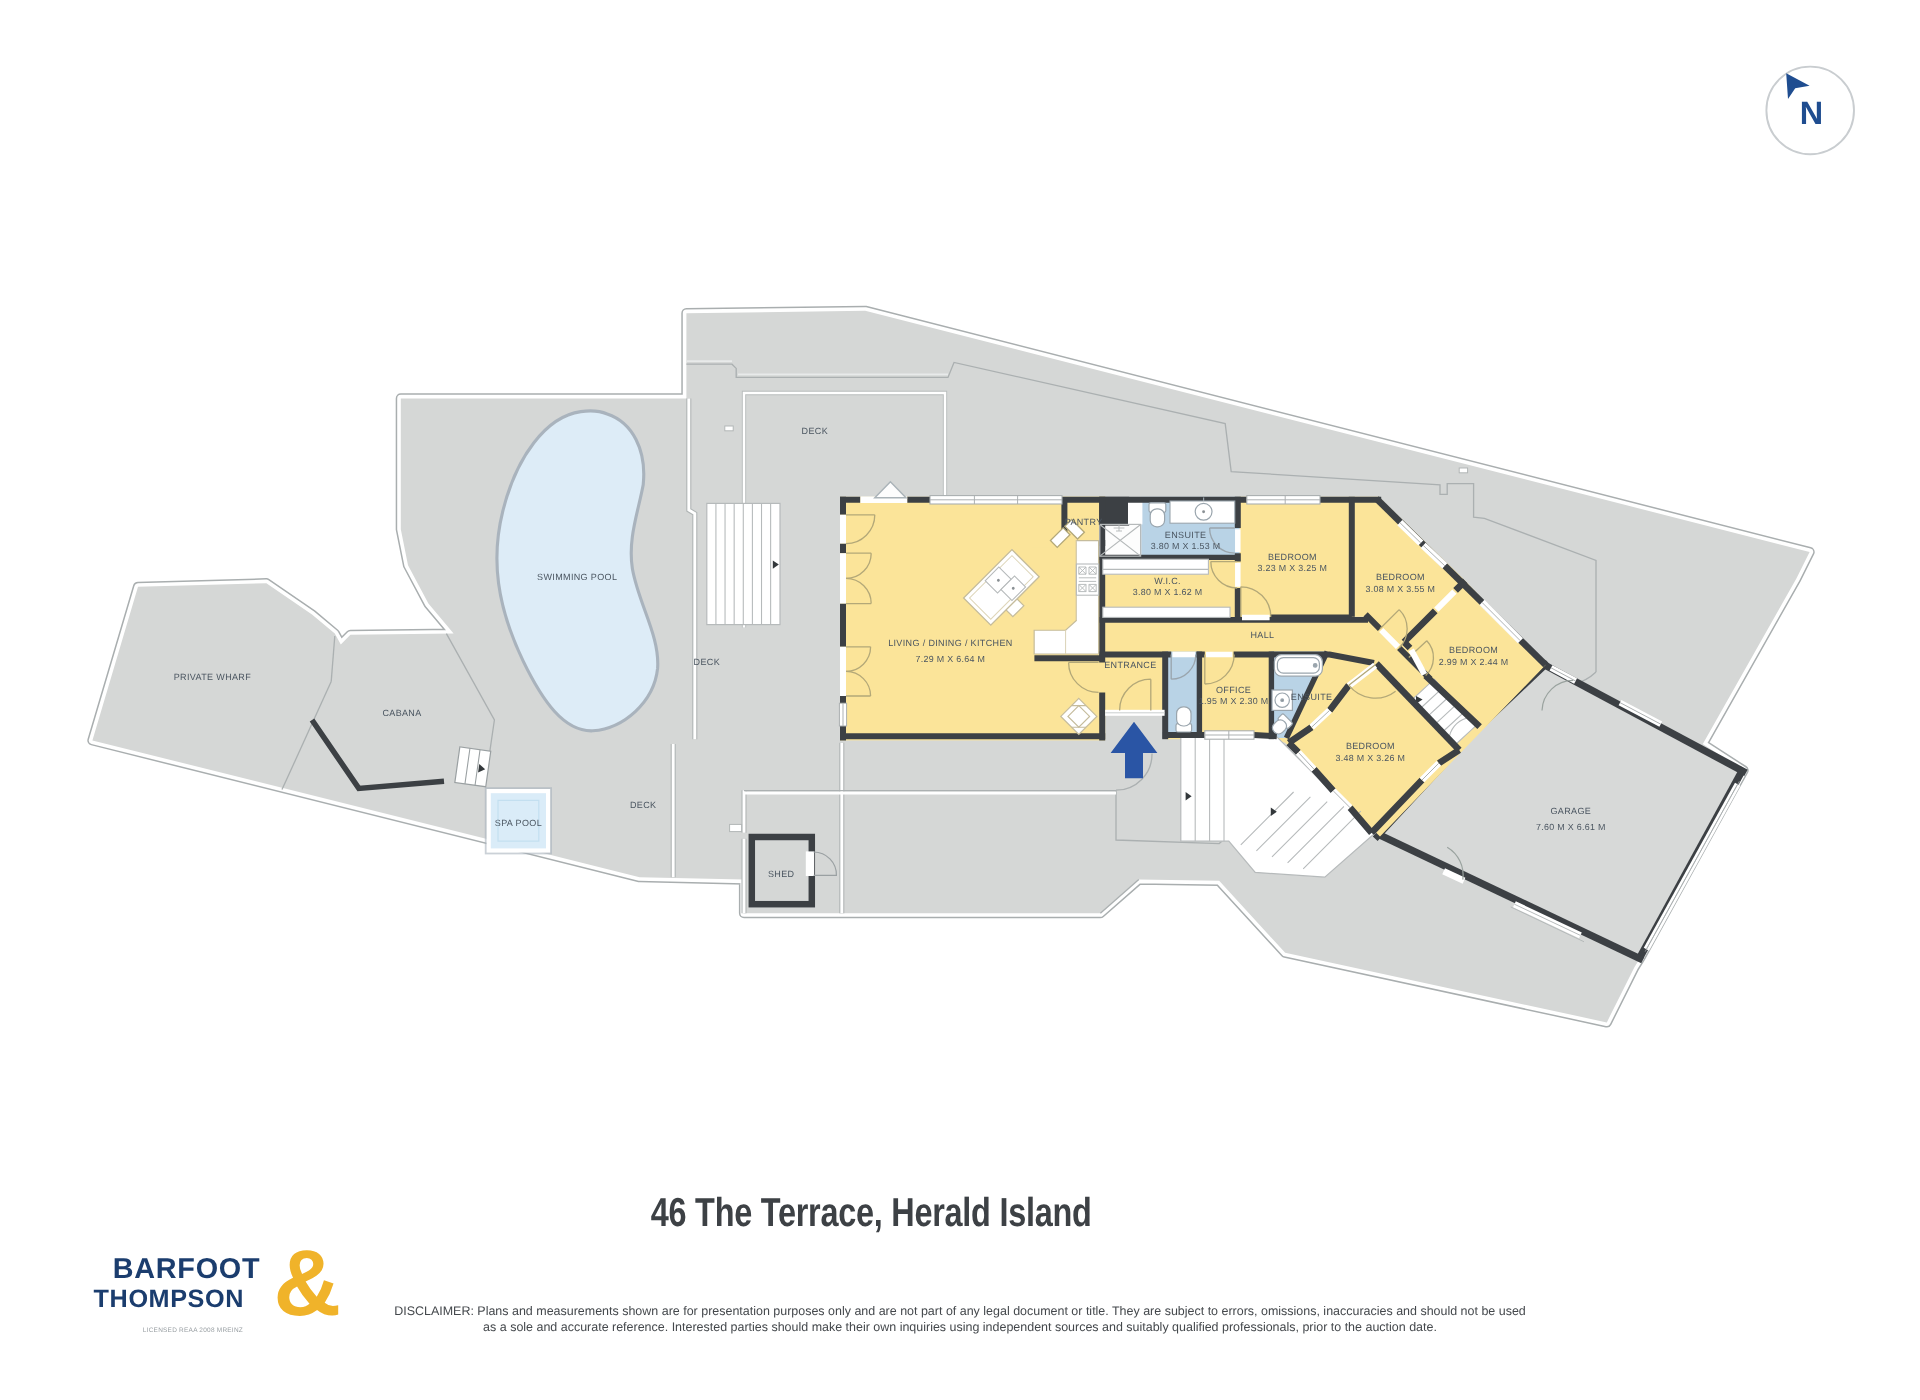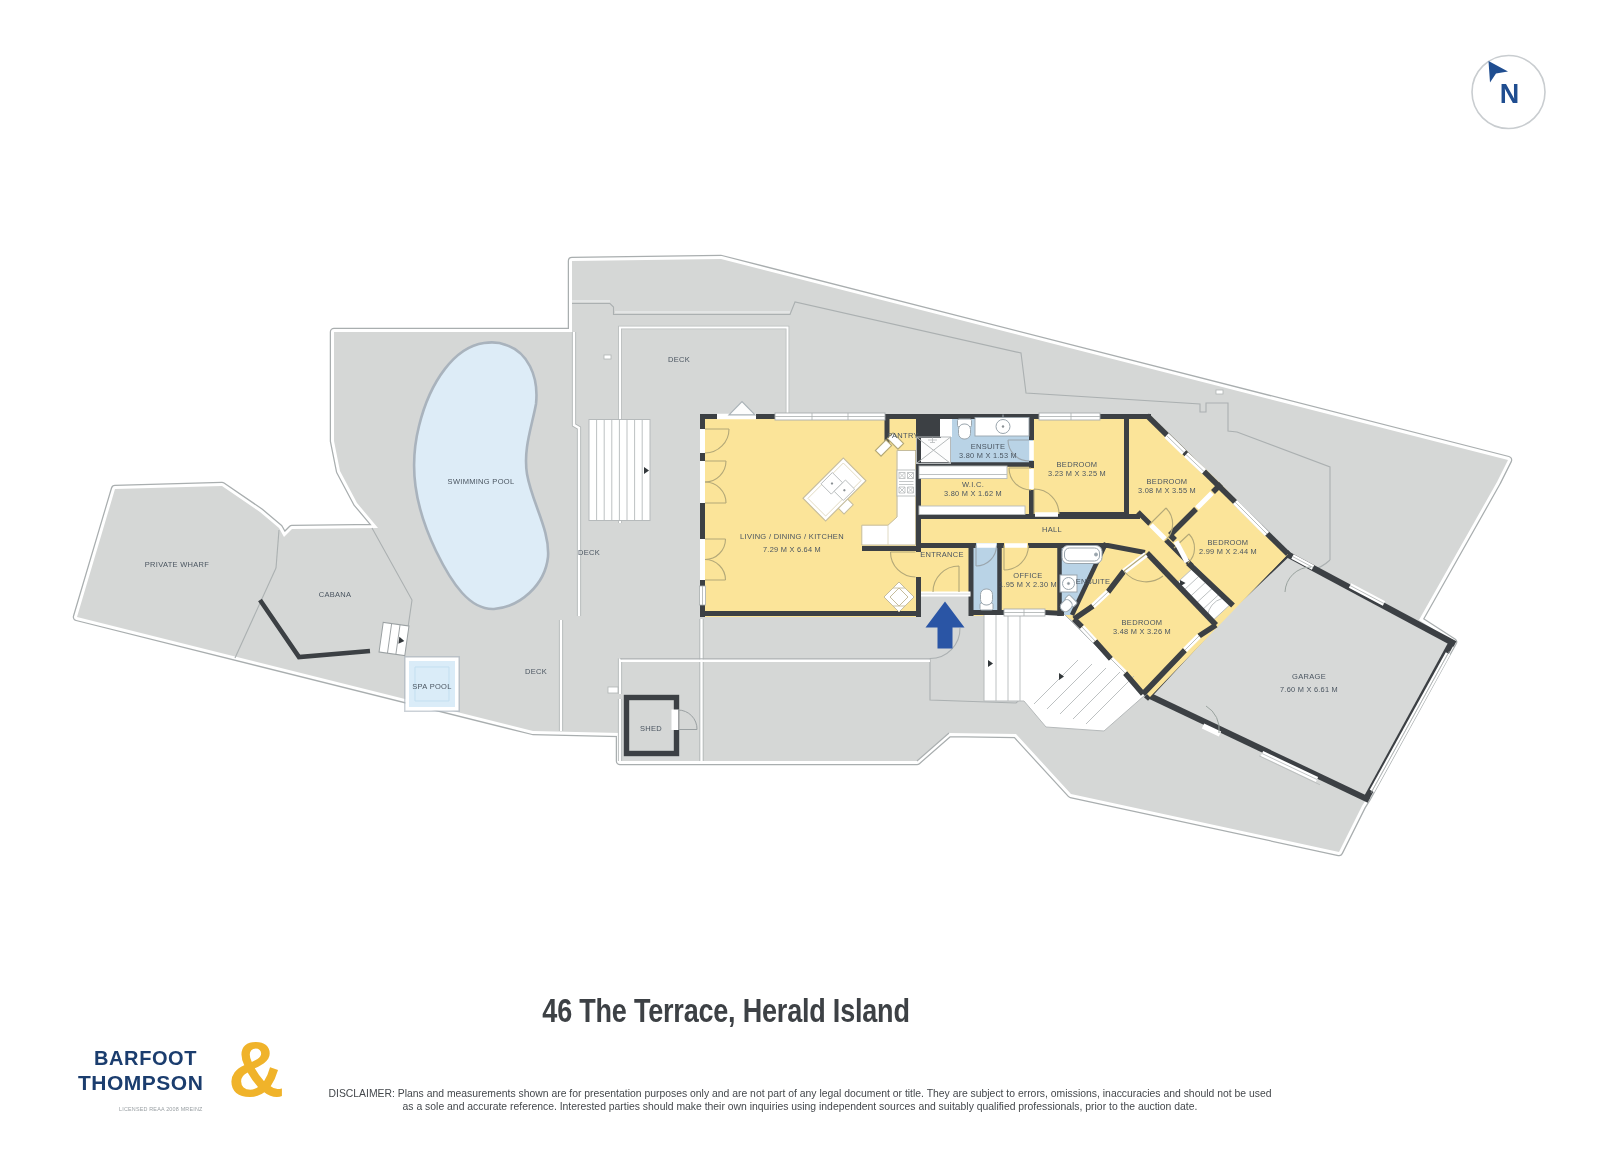--- a/index.html
+++ b/index.html
@@ -470,21 +470,21 @@
     <path d="M1488.5,61 L1508,71.5 L1496,73.5 L1490,82.5 Z" fill="#1f4d90"></path>
 
     <text x="1509.5" y="103" text-anchor="middle" font-size="27" font-weight="bold" fill="#1f4d90">N</text>
   </g>
 </svg>
 
 <div id="footer">
 
   <div style="position:absolute;left:78px;top:1040px;width:200px;height:75px;">
     <span style="position:absolute;left:150px;top:-10px;color:#f0b32a;font-size:78px;font-weight:bold;line-height:78px;">&amp;</span>
-    <span style="position:absolute;left:16px;top:4px;color:#1b3d6e;font-size:20px;font-weight:bold;letter-spacing:0.6px;line-height:28px;">BARFOOT</span>
+    <span style="position:absolute;left:16px;top:4px;color:#1b3d6e;font-size:24px;font-weight:bold;letter-spacing:0.6px;line-height:28px;">BARFOOT</span>
     <span style="position:absolute;left:0px;top:29px;color:#1b3d6e;font-size:21px;font-weight:bold;letter-spacing:0.5px;line-height:28px;">THOMPSON</span>
     <span style="position:absolute;left:41px;top:66px;color:#9aa0a4;font-size:5.4px;letter-spacing:0.2px;">LICENSED REAA 2008 MREINZ</span>
   </div>
 
   <div style="position:absolute;left:0px;top:992px;width:1452px;text-align:center;"><span style="display:inline-block;transform:scaleY(1.25);transform-origin:50% 0%;color:#3d4145;font-size:27px;font-weight:bold;letter-spacing:-0.2px;">46 The Terrace, Herald Island</span></div>
 
   <div style="position:absolute;left:0px;top:1088px;width:1600px;text-align:center;color:#44484c;font-size:10.4px;line-height:12.7px;">DISCLAIMER: Plans and measurements shown are for presentation purposes only and are not part of any legal document or title. They are subject to errors, omissions, inaccuracies and should not be used<br>as a sole and accurate reference. Interested parties should make their own inquiries using independent sources and suitably qualified professionals, prior to the auction date.</div>
 </div>
 </div>
 

